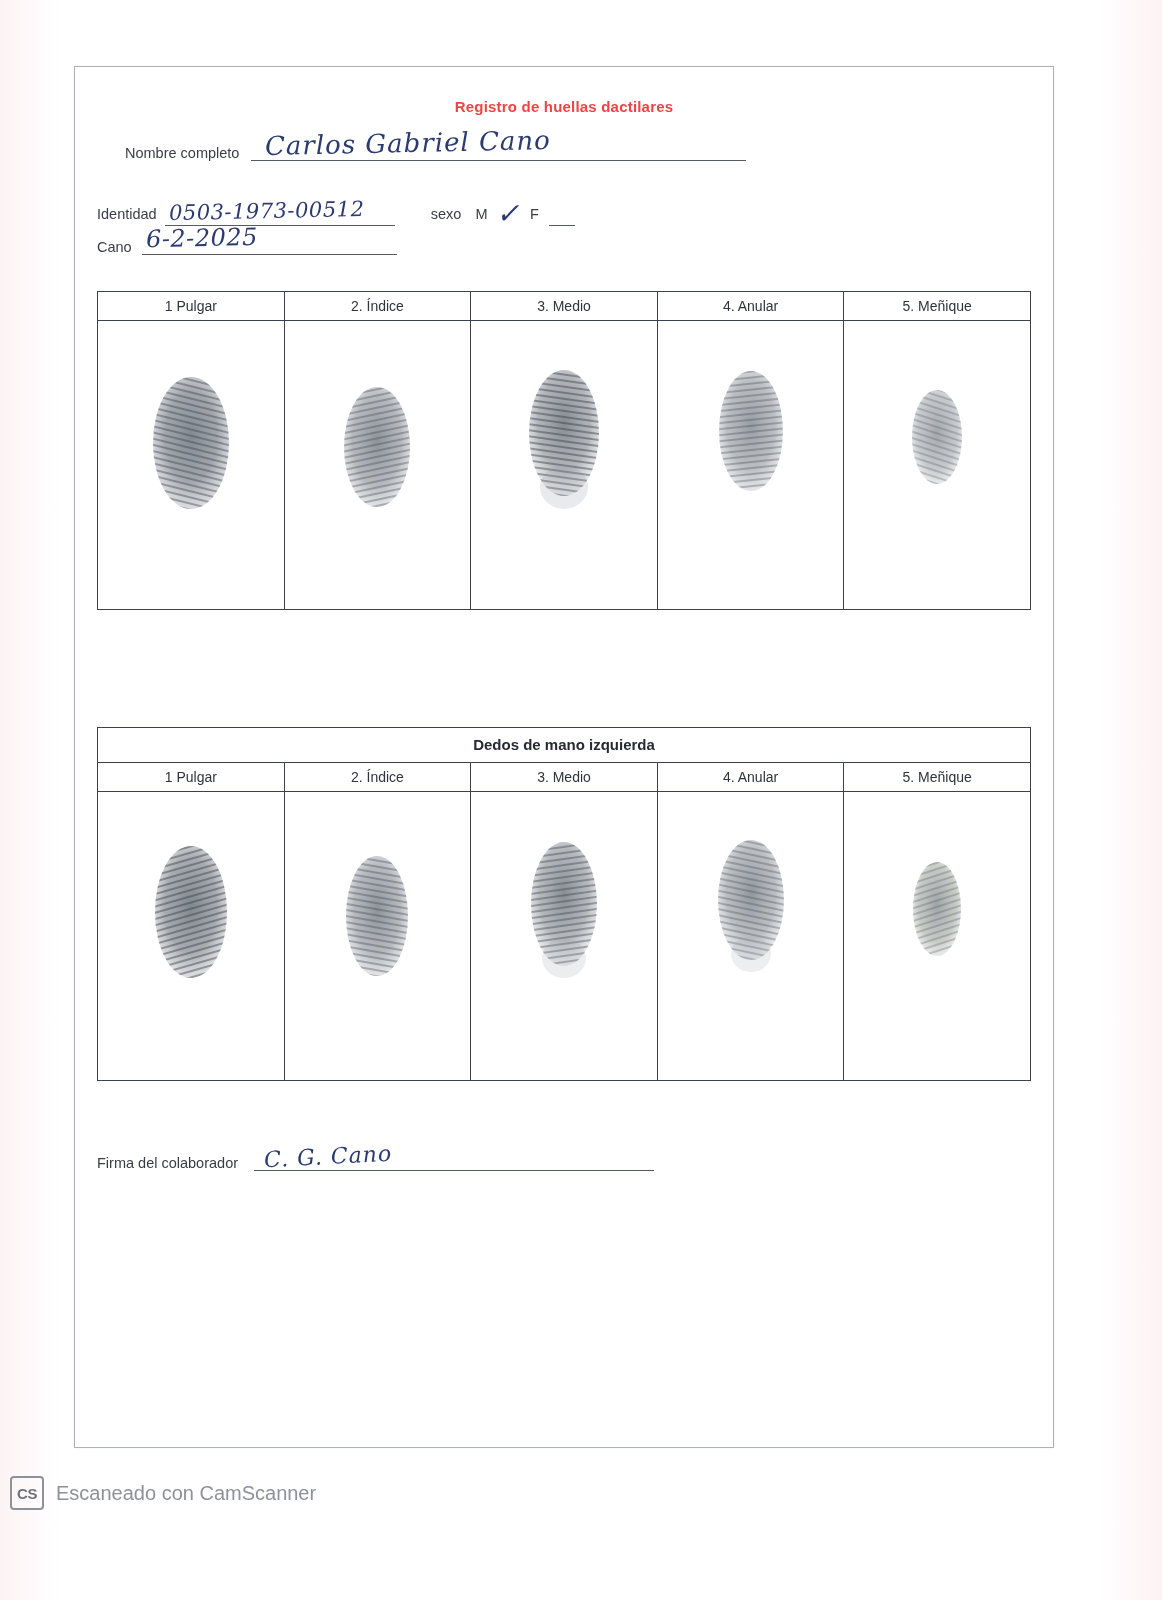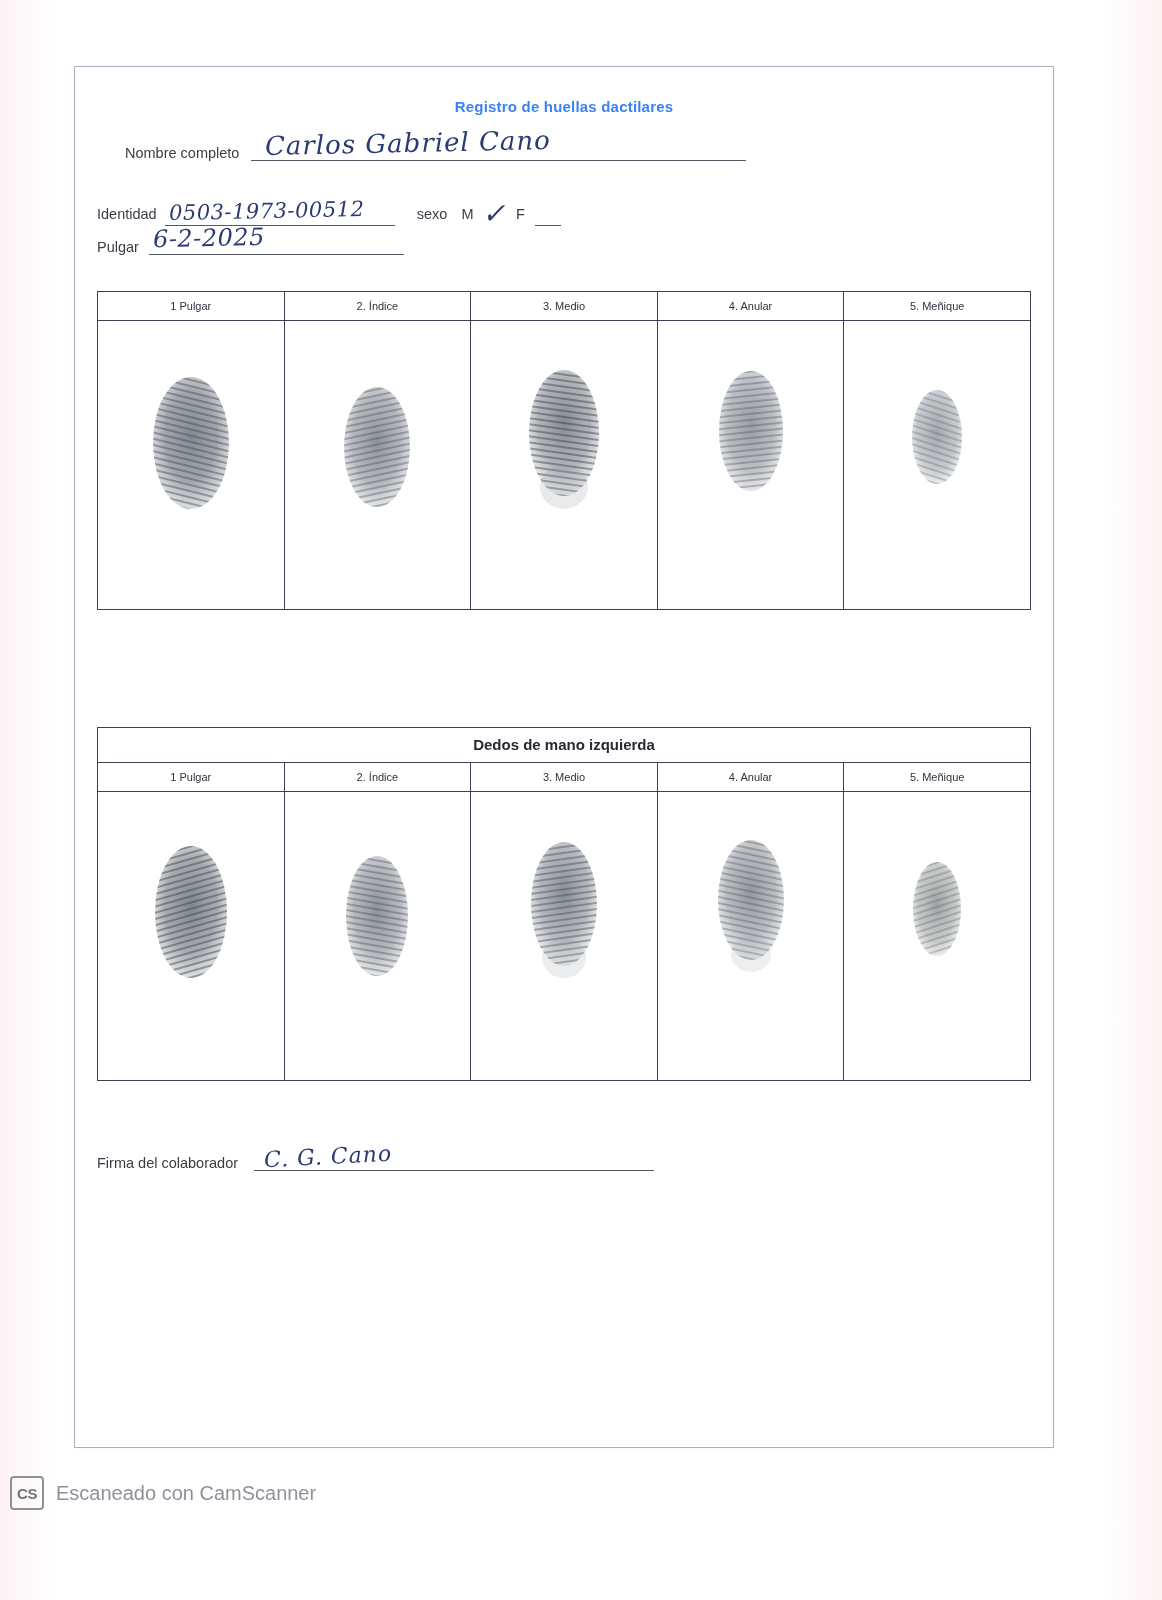--- a/index.html
+++ b/index.html
@@ -36,21 +36,21 @@
 
   
   .form-title {
     position: absolute;
     left: 0;
     top: 31px;
     width: 978px;
     text-align: center;
     font-size: 15px;
     font-weight: bold;
-    color: #3b82f6;
+    color: #ef4444;
     letter-spacing: 0.2px;
   }
 
   .field-row {
     position: absolute;
     color: #3a3d45;
     font-size: 14.5px;
     white-space: nowrap;
   }
   .field-label {
@@ -94,21 +94,21 @@
     border-bottom: 1.2px solid #3b4150;
   }
   .fp-cols {
     display: flex;
     height: 28px;
     border-bottom: 1.2px solid #3b4150;
   }
   .fp-col-label {
     flex: 1;
     text-align: center;
-    font-size: 11px;
+    font-size: 14px;
     color: #2f333c;
     line-height: 28px;
     border-right: 1.2px solid #3b4150;
   }
   .fp-col-label:last-child { border-right: none; }
 
   .fp-cells {
     display: flex;
     height: 288px;
   }
@@ -177,29 +177,29 @@
     <span class="rule" style="width:495px; margin-left:8px; position:relative;">
       <span class="hand" style="position:absolute; left:14px; bottom:2px;">Carlos Gabriel Cano</span>
     </span>
   </div>
 
   <div class="field-row" style="left:22px; top:126px;">
     <span class="field-label">Identidad</span>
     <span class="rule" style="width:230px; margin-left:4px; position:relative;">
       <span class="hand hand-sm" style="position:absolute; left:4px; bottom:2px;">0503-1973-00512</span>
     </span>
-    <span class="field-label" style="margin-left:18px;">sexo</span>
+    <span class="field-label" style="margin-left:32px;">sexo</span>
     <span class="field-label" style="margin-left:10px;">M</span>
     <span class="hand" style="font-size:28px; margin-left:4px; position:relative; top:4px;">✓</span>
     <span class="field-label" style="margin-left:6px;">F</span>
     <span class="rule" style="width:26px; margin-left:6px; height:14px;"></span>
   </div>
 
   <div class="field-row" style="left:22px; top:172px;">
-    <span class="field-label">Pulgar</span>
+    <span class="field-label">Cano</span>
     <span class="rule" style="width:255px; margin-left:6px; position:relative;">
       <span class="hand hand-sm" style="position:absolute; left:4px; bottom:2px; font-size:24px;">6-2-2025</span>
     </span>
   </div>
 
   <div class="fp-table" style="top:224px;">
     <div class="fp-cols">
       <div class="fp-col-label">1 Pulgar</div>
       <div class="fp-col-label">2. Índice</div>
       <div class="fp-col-label">3. Medio</div>

